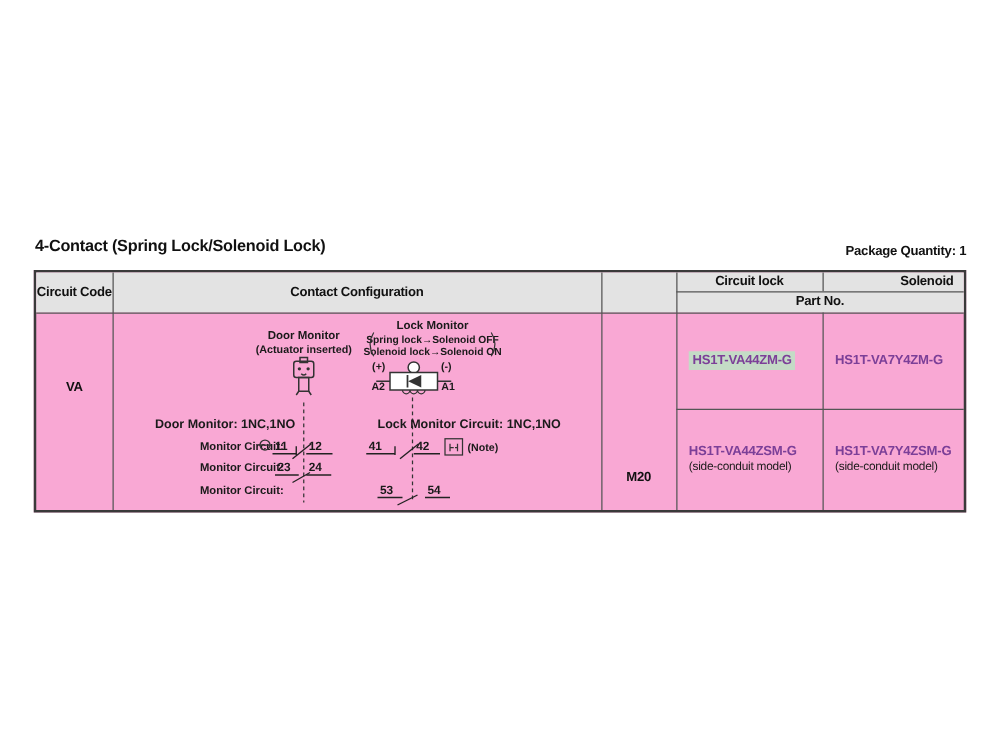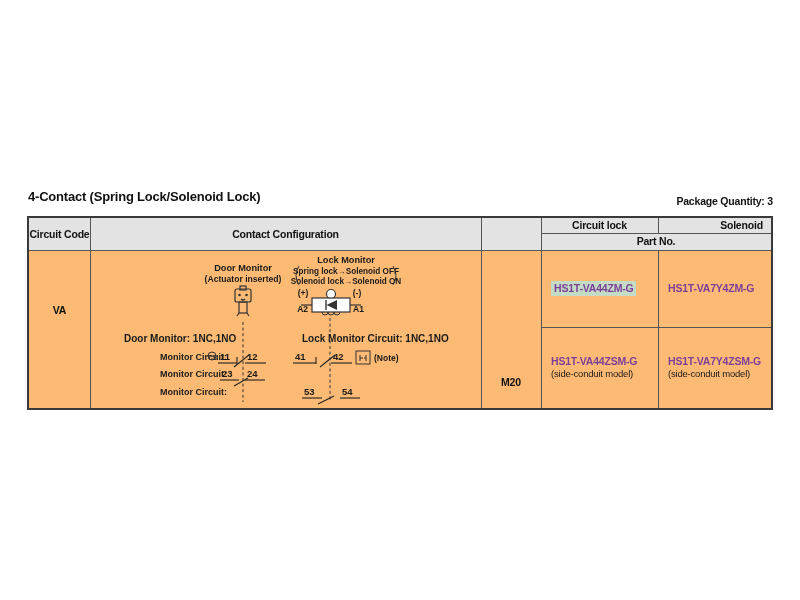--- a/index.html
+++ b/index.html
@@ -1,41 +1,41 @@
 <!DOCTYPE html>
 <html><head>
 <meta charset="utf-8">
 <style>
   html,body{margin:0;padding:0;background:#fff;}
   .page{position:relative;width:800px;height:600px;background:#ffffff;overflow:hidden;
         font-family:"Liberation Sans", sans-serif;color:#111;}
   .doc-title{position:absolute;left:28px;top:189px;font-size:13px;font-weight:bold;letter-spacing:-0.2px;}
   .pkg-qty{position:absolute;right:27px;top:195px;font-size:10.5px;font-weight:bold;letter-spacing:-0.2px;}
-  .tbl{position:absolute;left:27px;top:216px;width:742px;height:190px;border:2px solid #3a3a3a;background:#fdba74;}
+  .tbl{position:absolute;left:27px;top:216px;width:742px;height:190px;border:2px solid #3a3a3a;background:#f9a8d4;}
   .hdr-bg{position:absolute;left:0;top:0;width:742px;height:32px;background:#e3e3e3;}
   .vline,.hline{position:absolute;background:#555;}
   .vline{width:1px;}
   .hline{height:1px;}
   .cell{position:absolute;display:flex;align-items:center;justify-content:center;
         font-size:10.5px;font-weight:bold;letter-spacing:-0.2px;text-align:center;line-height:1.15;}
   .cell.left{justify-content:flex-start;text-align:left;padding-left:10px;box-sizing:border-box;}
   .part{color:#7c3f98;font-size:10.5px;font-weight:bold;letter-spacing:-0.2px;}
   .part.hl{background:#c4dbc6;padding:1px 3px;}
   .side-note{color:#1a1a1a;font-size:9.5px;font-weight:normal;margin-top:2px;letter-spacing:-0.2px;}
   .stack{display:flex;flex-direction:column;align-items:flex-start;}
   svg text{font-family:"Liberation Sans", sans-serif;fill:#1a1a1a;}
   .svg-wrap{position:absolute;left:61px;top:32px;width:391px;height:158px;}
 </style>
 </head>
 <body>
 
 <div class="page">
 
   <div class="doc-title">4-Contact (Spring Lock/Solenoid Lock)</div>
-  <div class="pkg-qty">Package Quantity: 3</div>
+  <div class="pkg-qty">Package Quantity: 1</div>
 
   <div class="tbl">
 
     <div class="hdr-bg"></div>
 
     <div class="vline" style="left:61px;top:0;height:190px;"></div>
     <div class="vline" style="left:452px;top:0;height:190px;"></div>
     <div class="vline" style="left:512px;top:0;height:190px;"></div>
     <div class="vline" style="left:629px;top:0;height:15px;"></div>
     <div class="vline" style="left:629px;top:32px;height:158px;"></div>

